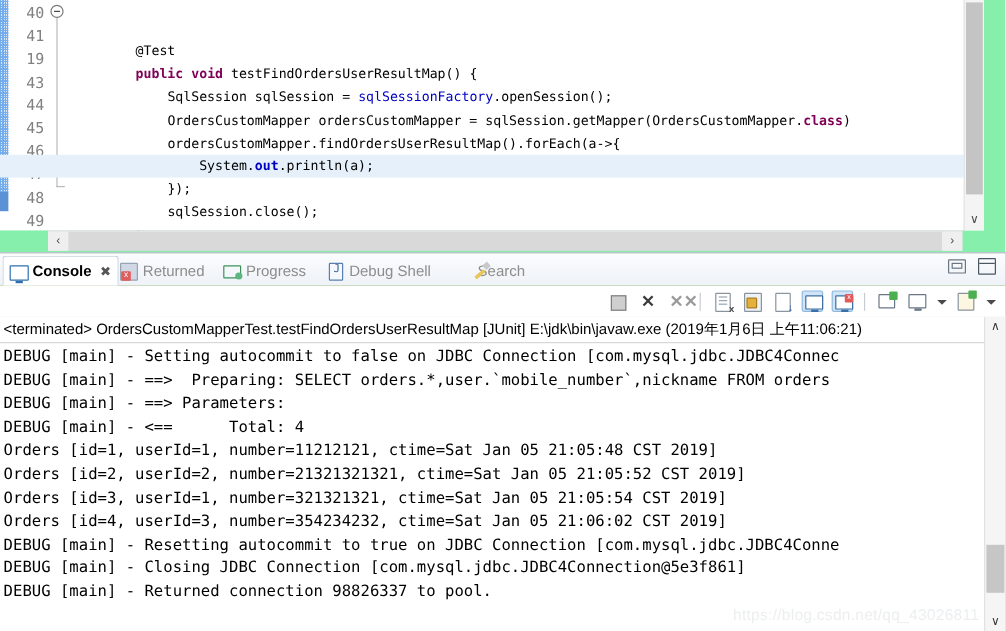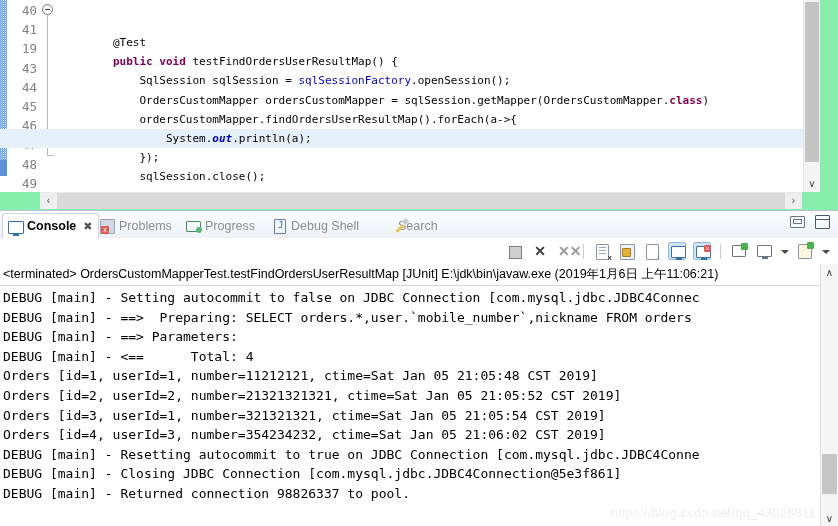--- a/index.html
+++ b/index.html
@@ -104,21 +104,21 @@
     line-height: 19.2px;
     padding-left: 4px;
   }
   #code-area .cl.sel {
     background: #e5f0fb;
     margin-left: -56px;
     padding-left: 60px;
   }
   .kw      { color: #7f0055; font-weight: bold; }
   .fld     { color: #0000c0; }
-  .fldi    { color: #0000c0; font-style: italic; font-weight: bold; }
+  .fldi    { color: #0000c0; font-weight: bold; }
   .anno    { color: #000000; }
   .plain   { color: #000000; text-align: right; }
 
   
   #ed-vscroll {
     position: absolute;
     right: 18px; top: 0;
     width: 16px; height: 192px;
     background: #f4f4f4;
     border-left: 1px solid #e3e3e3;
@@ -548,21 +548,21 @@
         <span class="tabicon">
           <span class="ic-console" style="position: absolute;"></span>
         </span>
         <span>Console</span>
         <span class="closex">✖</span>
       </div>
       <div class="vtab" style="left: 95px;">
         <span class="tabicon">
           <span class="ic-problems" style="position: absolute;"></span>
         </span>
-        <span>Problems</span>
+        <span>Returned</span>
       </div>
       <div class="vtab" style="left: 181px;">
         <span class="tabicon">
           <span class="ic-progress" style="position: absolute;"></span>
         </span>
         <span>Progress</span>
       </div>
       <div class="vtab" style="left: 267px;">
         <span class="tabicon">
           <span class="ic-debug" style="position: absolute;"></span>

